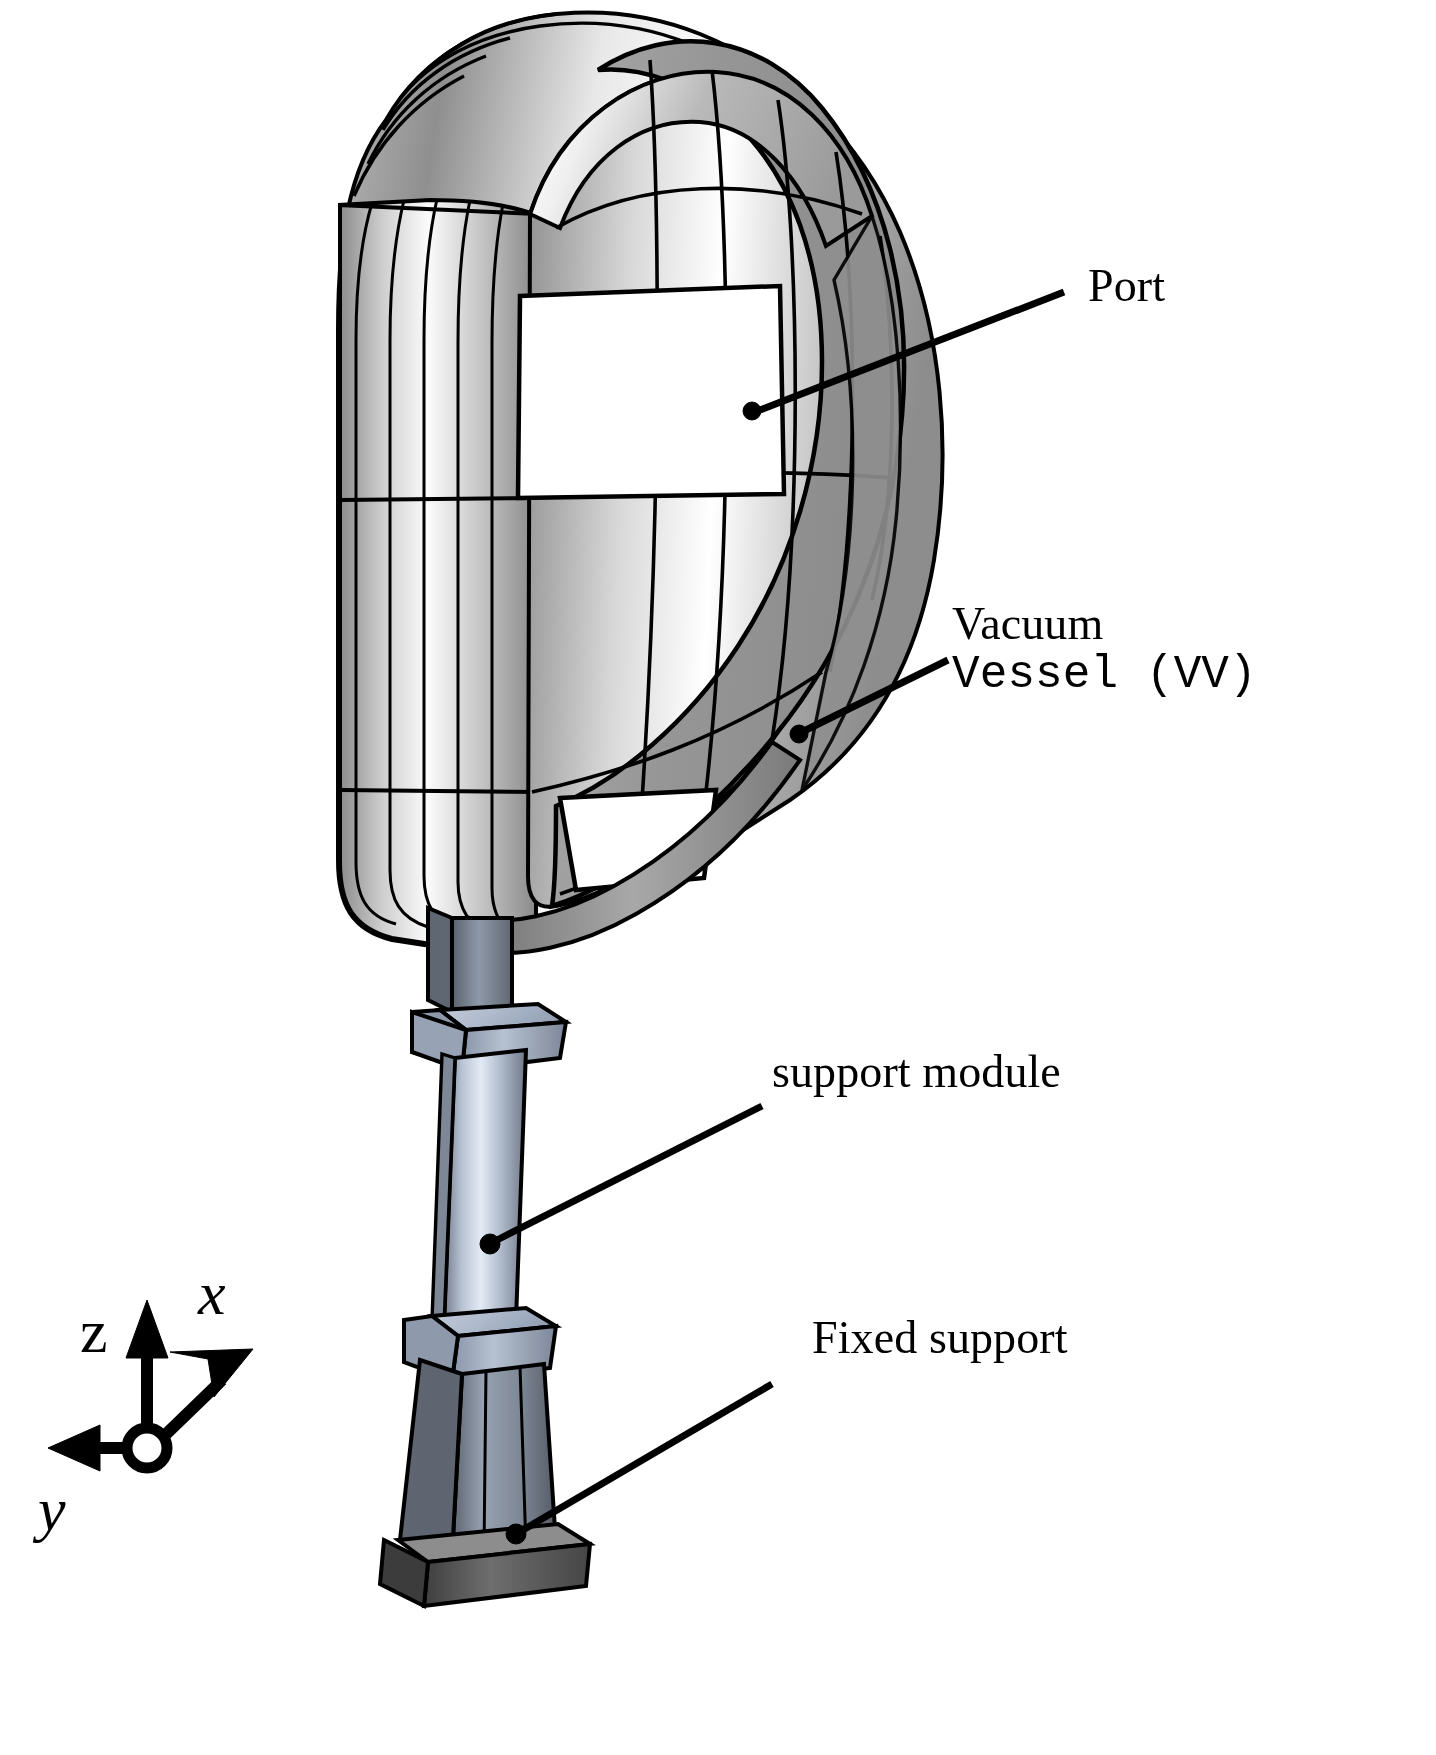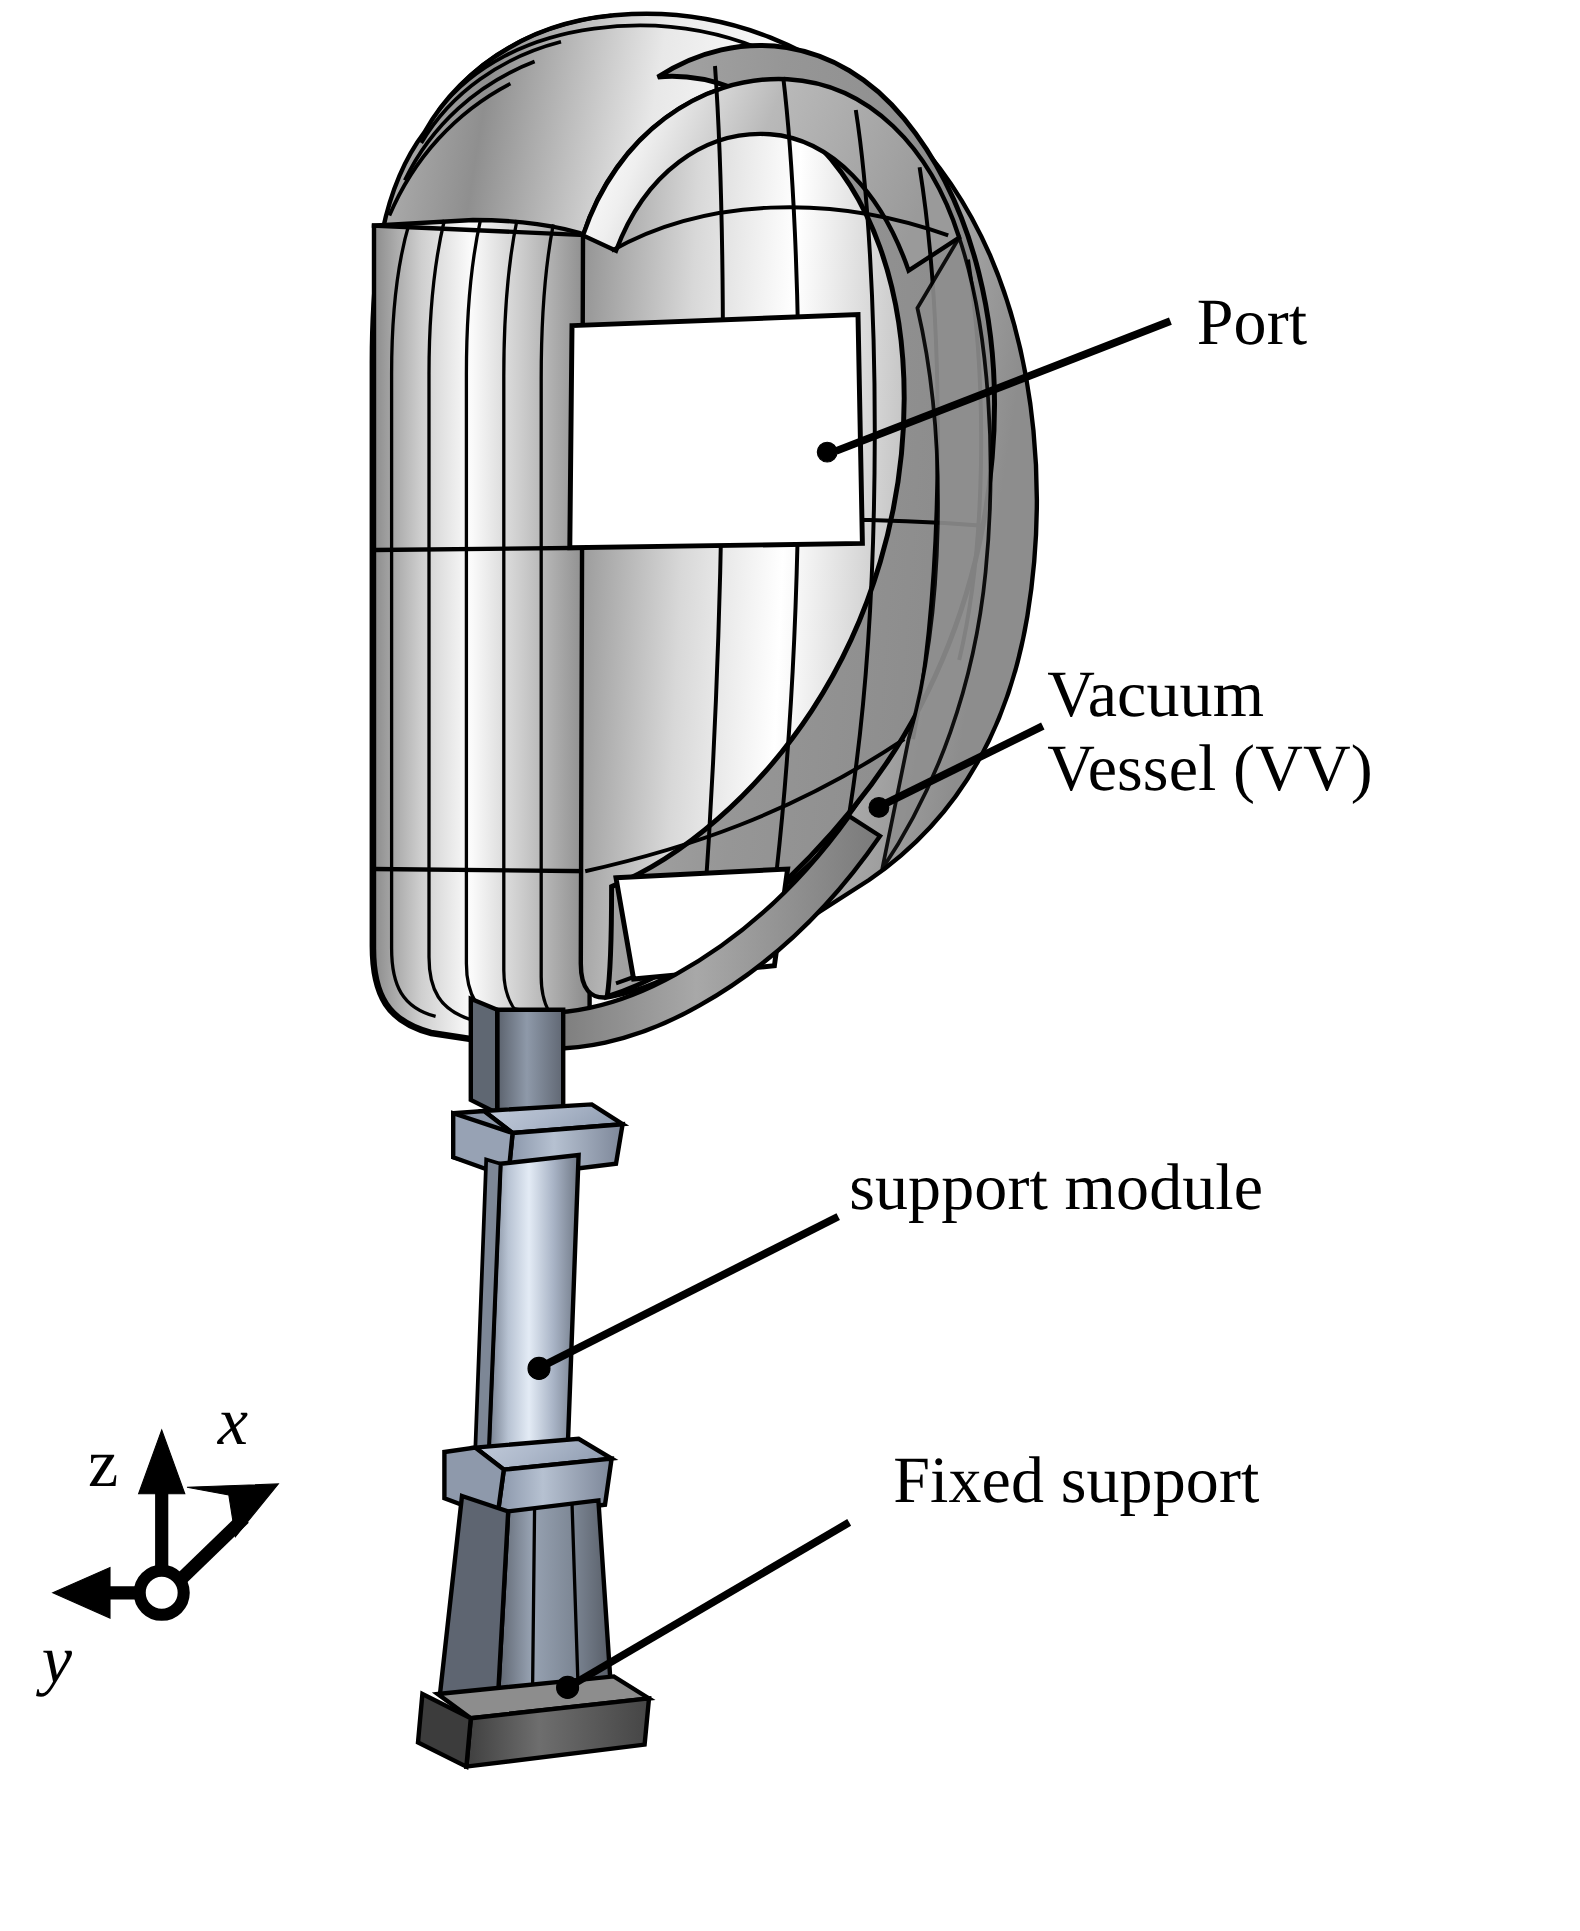--- a/index.html
+++ b/index.html
@@ -1,21 +1,21 @@
 <!DOCTYPE html>
 <html><head>
 <meta charset="utf-8">
 <style>
   html,body{margin:0;padding:0;background:#ffffff;}
   body{width:1436px;height:1755px;position:relative;overflow:hidden;
        font-family:"Liberation Serif","DejaVu Serif",serif;}
   #stage{position:absolute;inset:0;width:1436px;height:1755px;}
   svg.layer{position:absolute;left:0;top:0;width:1436px;height:1755px;}
   .label{position:absolute;color:#000;font-family:"Liberation Serif","DejaVu Serif",serif;
-         font-size:60px;line-height:1.12;white-space:pre;letter-spacing:0.1px;}
+         font-size:46px;line-height:1.12;white-space:pre;letter-spacing:0.1px;}
   .axislabel{position:absolute;color:#000;font-family:"Liberation Serif","DejaVu Serif",serif;
          font-size:62px;line-height:1;}
   .axislabel.ital{font-style:italic;font-weight:500;}
   .axislabel.rom{font-style:normal;font-weight:500;}
 </style>
 </head>
 <body>
 
 <div id="stage">
 
@@ -265,21 +265,21 @@
       <polygon points="48,1448 100,1425 100,1471"></polygon>
 
       <circle cx="147" cy="1448" r="20" fill="#ffffff" stroke="#000" stroke-width="11"></circle>
     </g>
   </svg>
 
   <div class="label" style="left:1088px;top:260px;">Port</div>
 
   <div style="position:absolute;left:952px;top:598px;">
     <div class="label" style="position:relative;left:0;top:0;">Vacuum</div>
-    <div class="label" style="position:relative;left:0;top:0;">Vessel (VV)</div>
+    <div class="label" style="position:relative;left:0;top:0;font-family:Liberation Mono, monospace;">Vessel (VV)</div>
   </div>
 
   <div style="position:absolute;left:772px;top:1046px;">
     <div class="label" style="position:relative;left:0;top:0;font-family:Liberation Serif, serif;">support module</div>
   </div>
 
   <div class="label" style="left:812px;top:1312px;">Fixed support</div>
 
   <div class="axislabel rom" style="left:80px;top:1300px;">z</div>
   <div class="axislabel ital" style="left:198px;top:1262px;">x</div>

